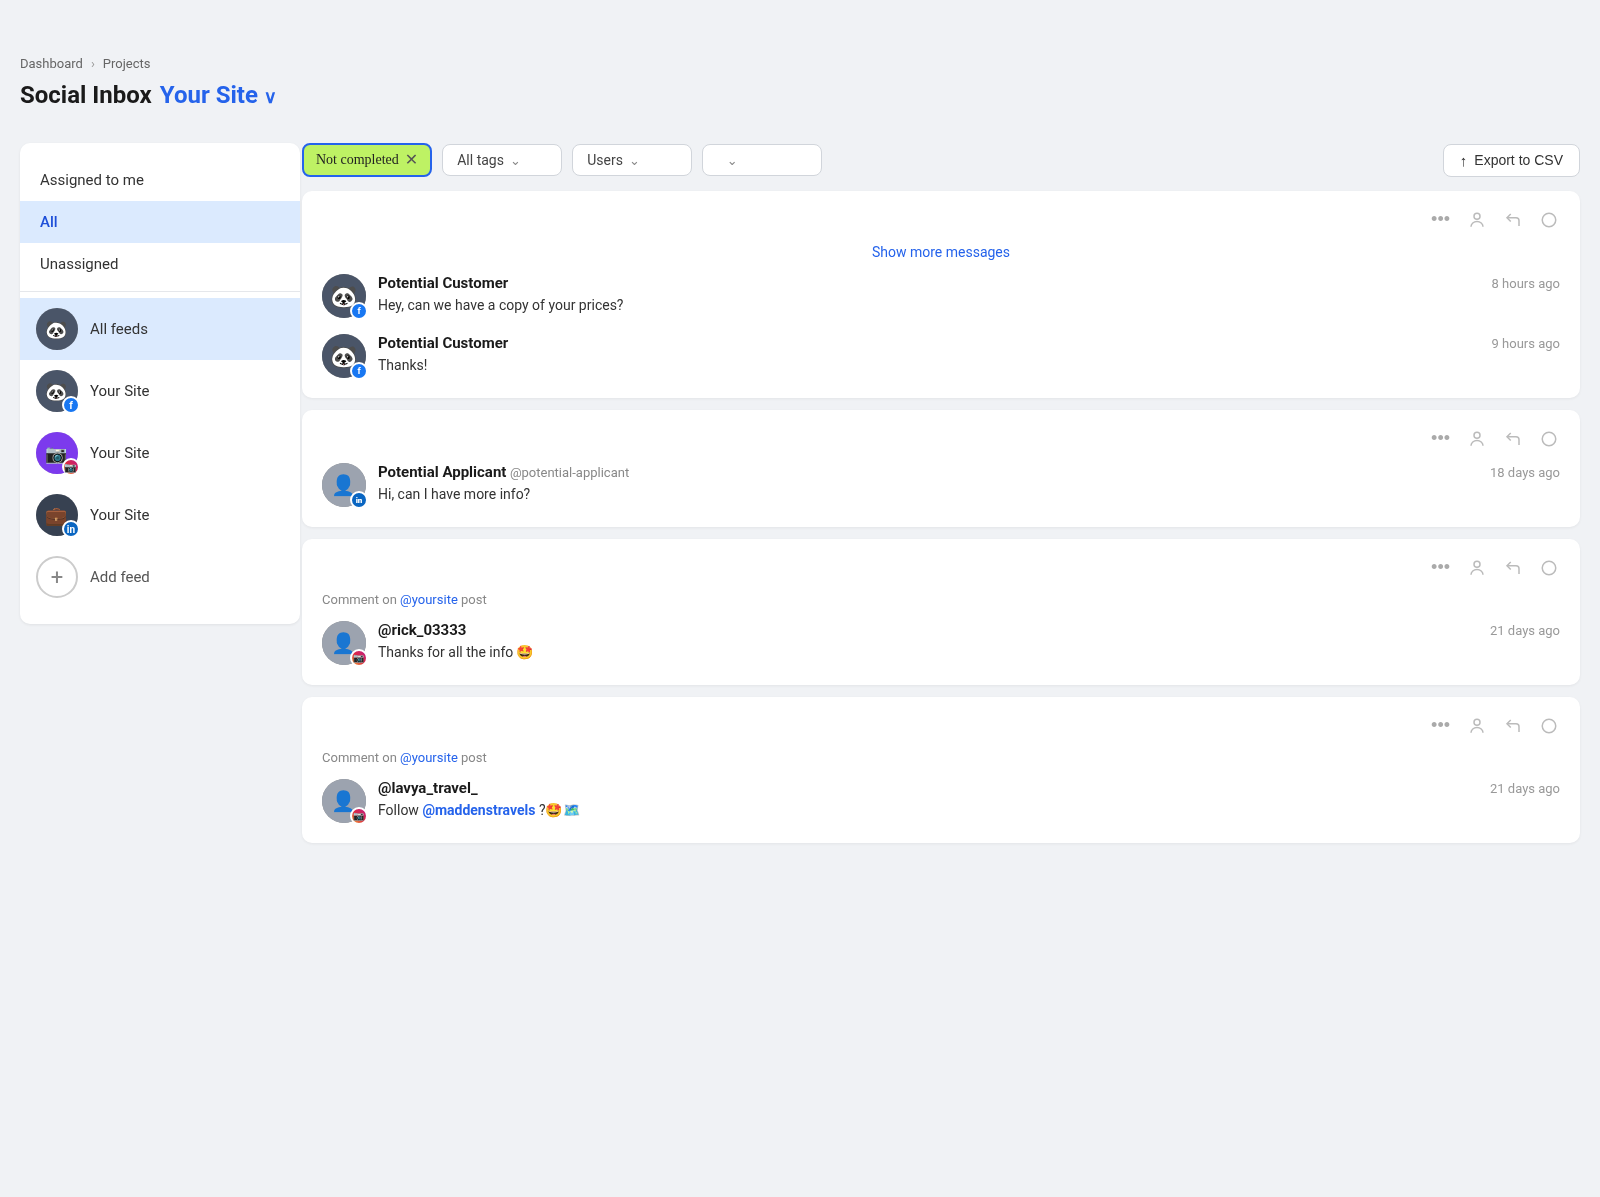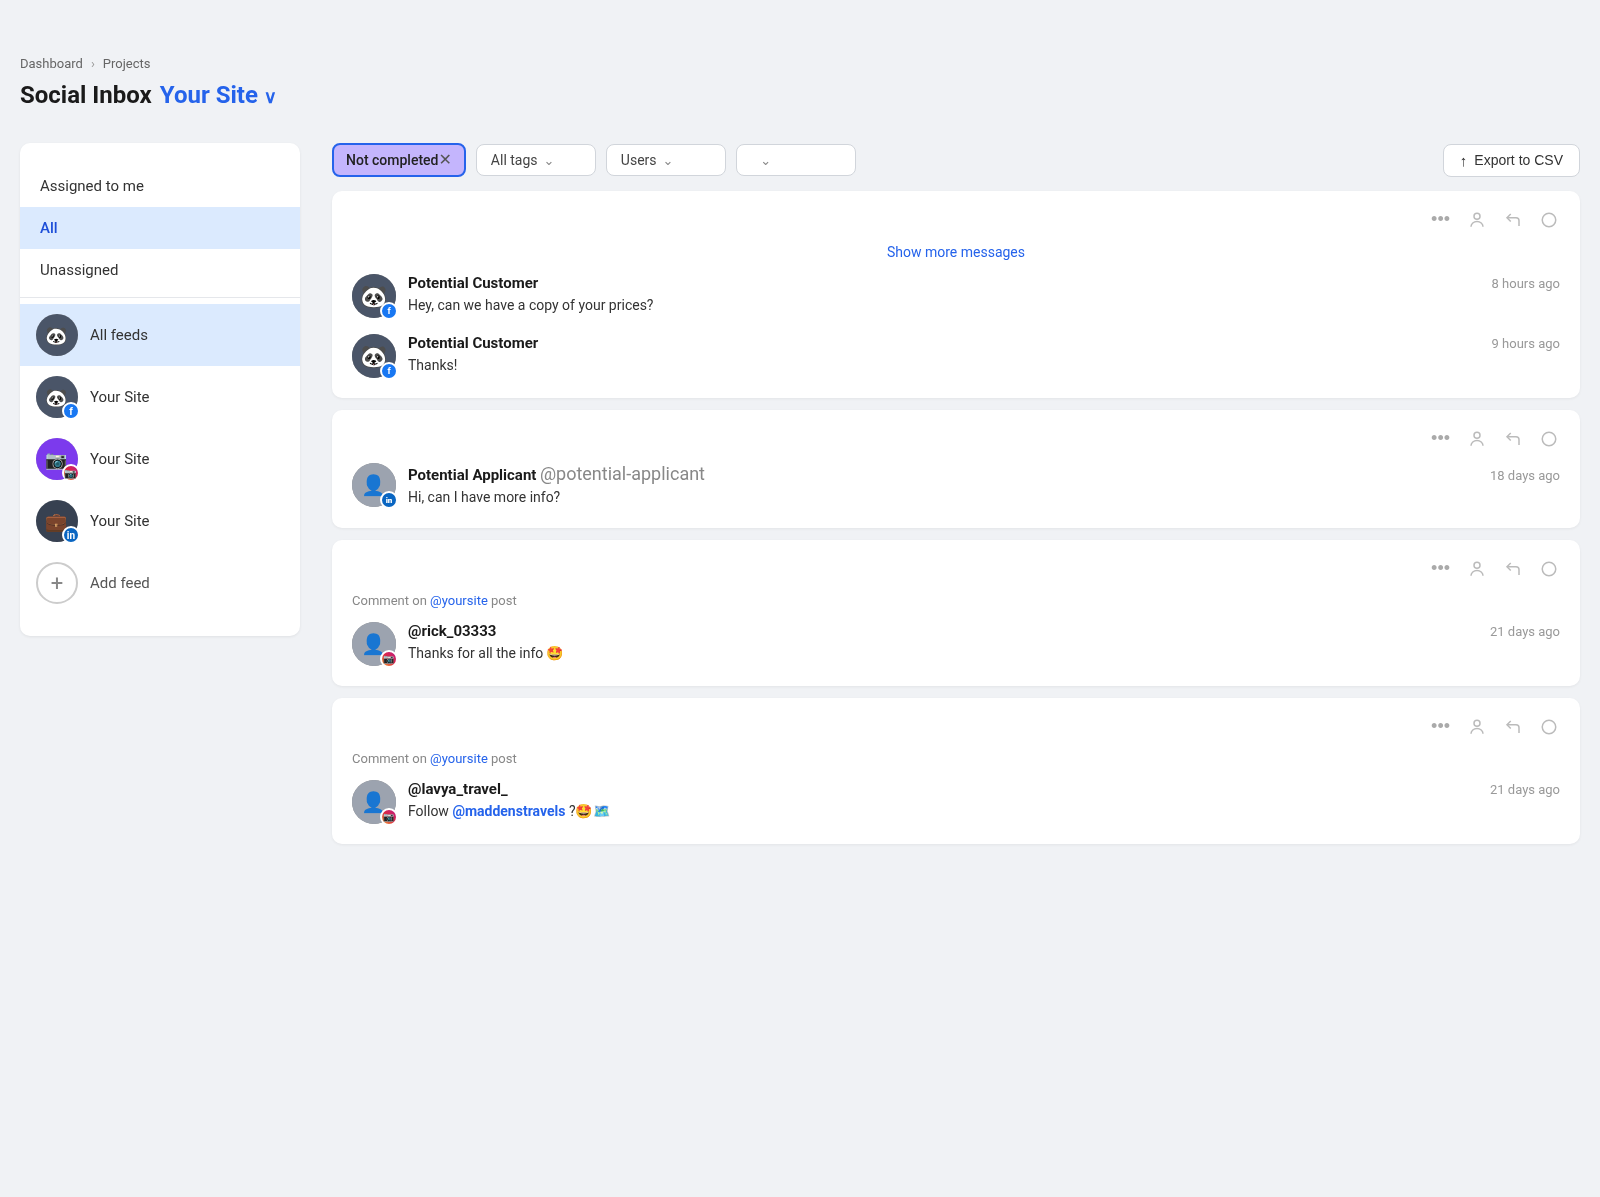--- a/index.html
+++ b/index.html
@@ -50,22 +50,22 @@
       gap: 0;
       align-items: flex-start;
     }
 
     
     .sidebar {
       width: 280px;
       min-width: 280px;
       background: #fff;
       border-radius: 10px;
-      padding: 22px 0;
-      margin-right: 32px;
+      padding: 16px 0;
+      margin-right: 2px;
       box-shadow: 0 1px 3px rgba(0,0,0,0.07);
     }
 
     .sidebar-filter-item {
       padding: 12px 20px;
       cursor: pointer;
       font-size: 15px;
       color: #333;
       border-radius: 0;
       transition: background 0.15s;
@@ -165,29 +165,30 @@
       display: flex;
       align-items: center;
       gap: 10px;
       margin-bottom: 14px;
       flex-wrap: wrap;
     }
 
     .filter-pill {
       display: flex;
       align-items: center;
-      gap: 0;
+      gap: 6px;
       padding: 7px 12px;
       border: 2px solid #2563eb;
       border-radius: 8px;
-      background: #c4b5fd;
+      background: #bef264;
       font-size: 14px;
       font-weight: 500;
       color: #222;
       cursor: pointer;
+      font-family: Liberation Serif, serif;
     }
     .filter-pill-x {
       color: #555;
       font-size: 16px;
       cursor: pointer;
       line-height: 1;
     }
 
     .filter-dropdown {
       display: flex;
@@ -298,21 +299,21 @@
       gap: 8px;
       margin-bottom: 3px;
     }
     .msg-name {
       font-weight: 700;
       font-size: 15px;
       color: #1a1a1a;
     }
     .msg-handle {
       color: #888;
-      font-size: 18px;
+      font-size: 13px;
       font-weight: 400;
       text-align: right;
     }
     .msg-time {
       color: #999;
       font-size: 13px;
       flex-shrink: 0;
     }
     .msg-text {
       font-size: 14px;

